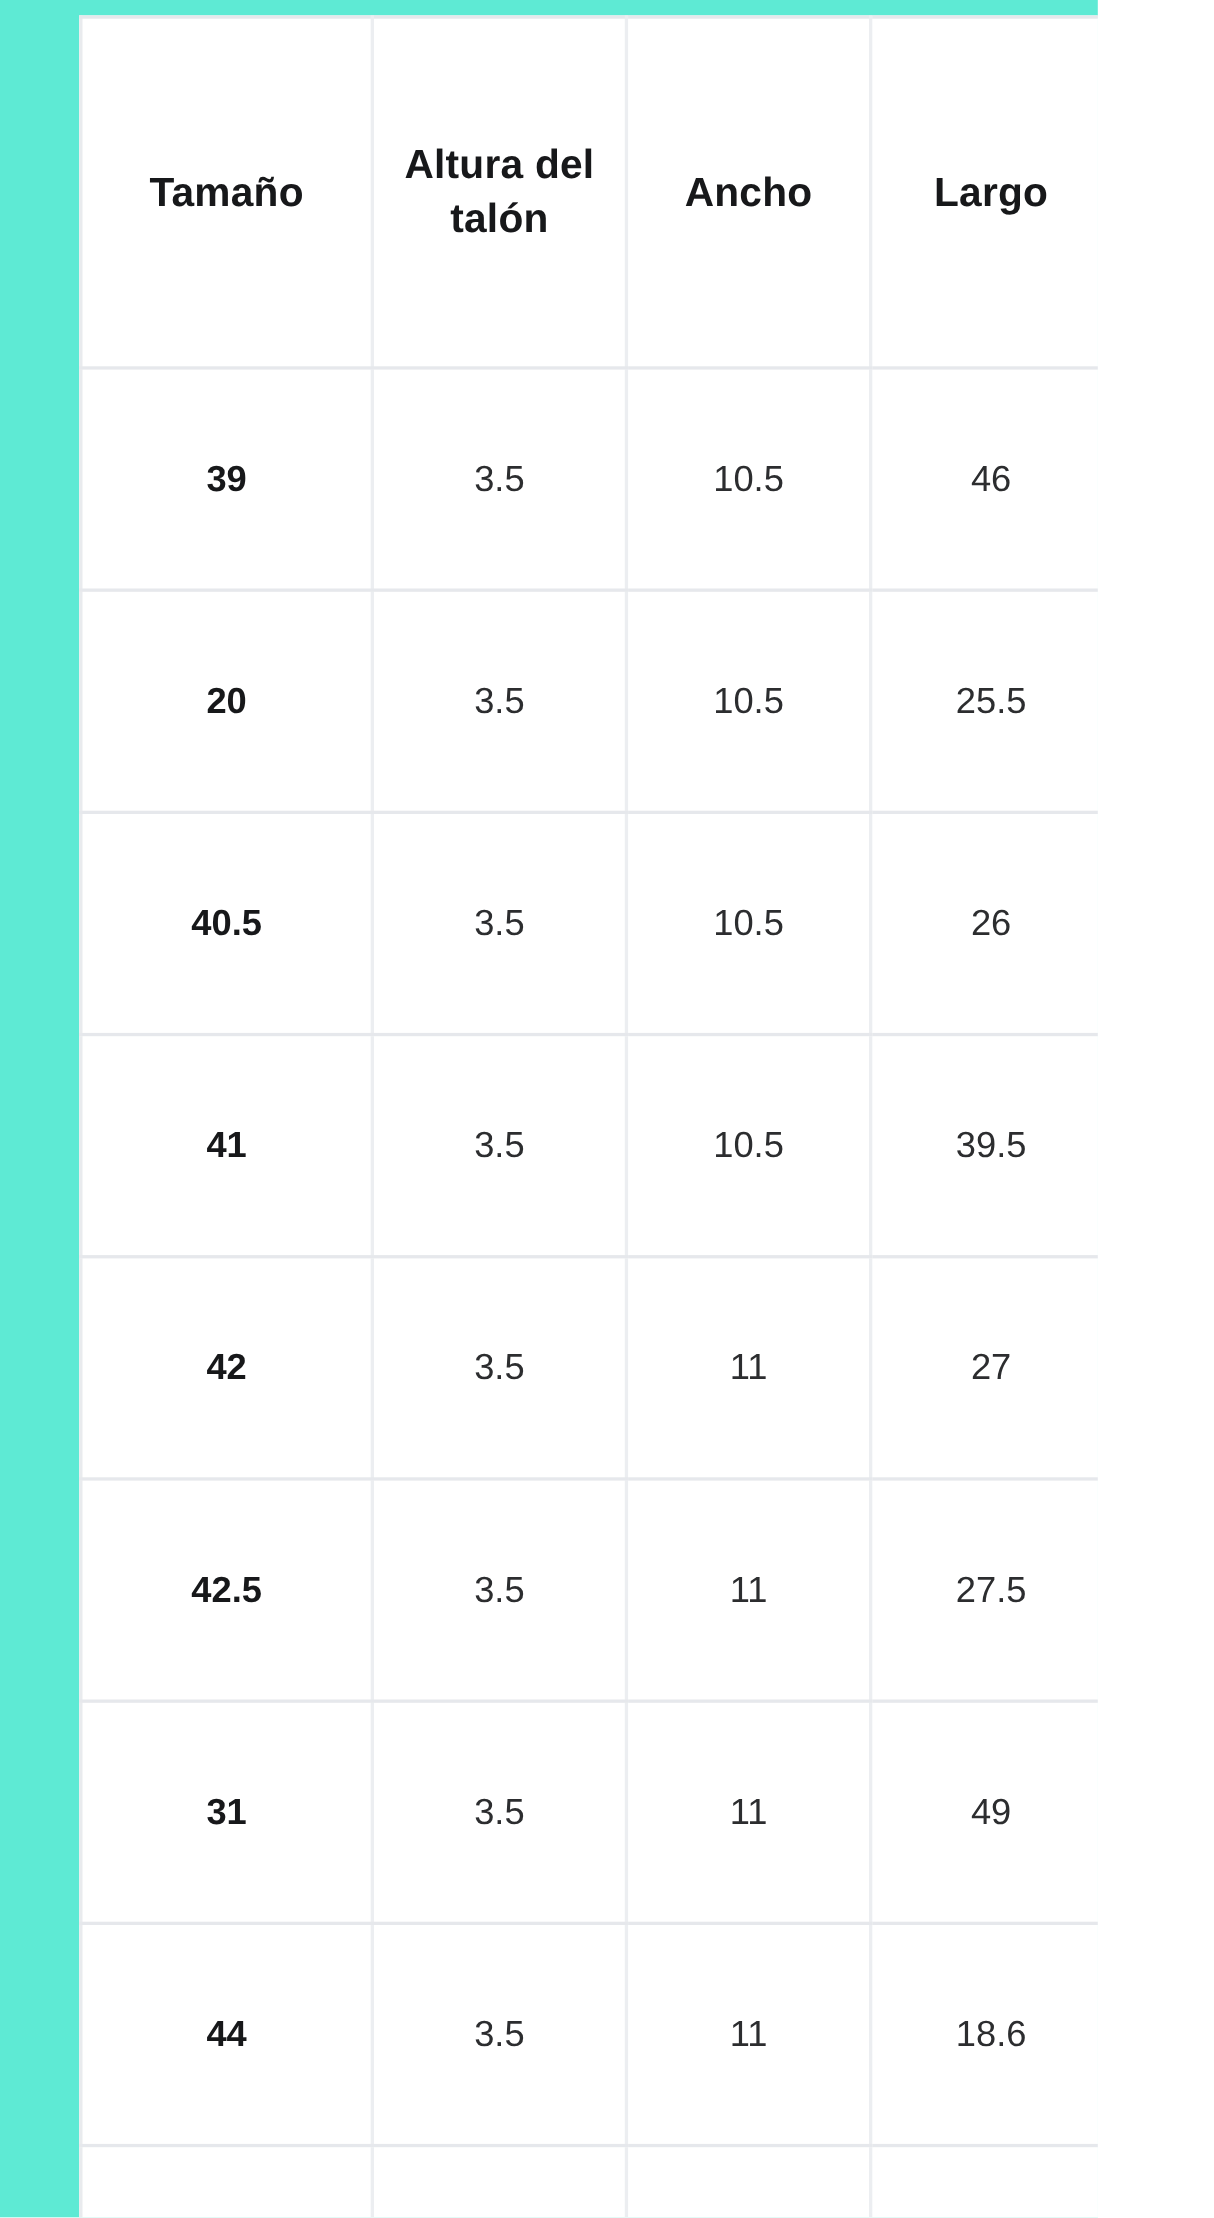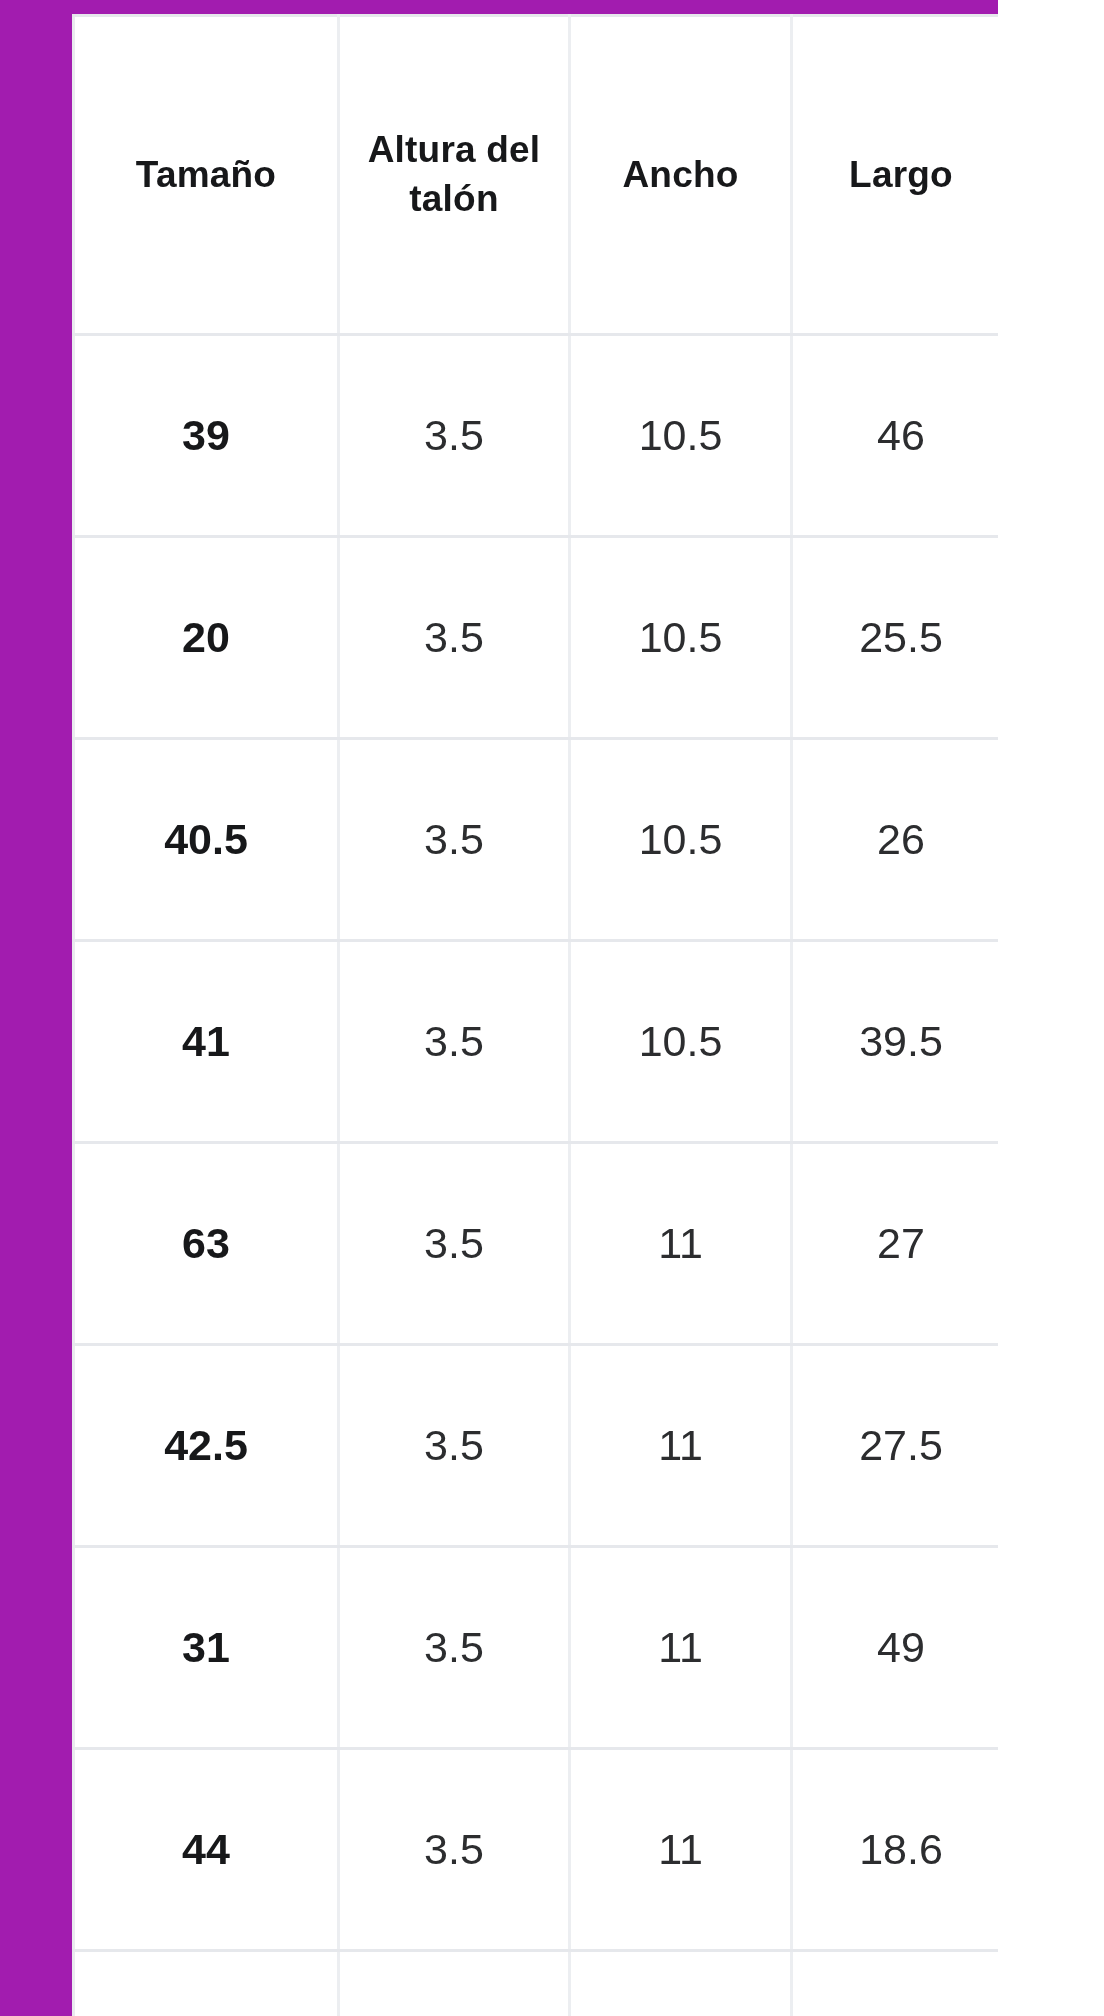--- a/index.html
+++ b/index.html
@@ -13,21 +13,21 @@
     overflow: hidden;
     font-family: "Liberation Sans", sans-serif;
     -webkit-font-smoothing: antialiased;
   }
 
   .size-chart-viewport {
     position: relative;
     width: 998px;
     height: 2016px;
     overflow: hidden;
-    background: #a21caf;
+    background: #5eead4;
     text-decoration: underline;
   }
 
   
   .size-table {
     position: absolute;
     left: 72px;
     top: 14px;
     width: 1155px;
     border-collapse: collapse;
@@ -57,21 +57,21 @@
     height: 316px;
     font-size: 37px;
     font-weight: 700;
     color: #17181a;
     line-height: 1.32;
     letter-spacing: 0.2px;
   }
 
   .size-table tbody td {
     height: 199px;
-    font-size: 43px;
+    font-size: 33px;
     font-weight: 400;
     color: #2c2d2f;
     line-height: 1.3;
   }
 
   .size-table tbody td.cell-size {
     font-weight: 700;
     color: #17181a;
   }
 
@@ -124,21 +124,21 @@
           <td></td>
         </tr>
         <tr>
           <td class="cell-size">41</td>
           <td>3.5</td>
           <td>10.5</td>
           <td>39.5</td>
           <td></td>
         </tr>
         <tr>
-          <td class="cell-size">63</td>
+          <td class="cell-size">42</td>
           <td>3.5</td>
           <td>11</td>
           <td>27</td>
           <td></td>
         </tr>
         <tr>
           <td class="cell-size">42.5</td>
           <td>3.5</td>
           <td>11</td>
           <td>27.5</td>

